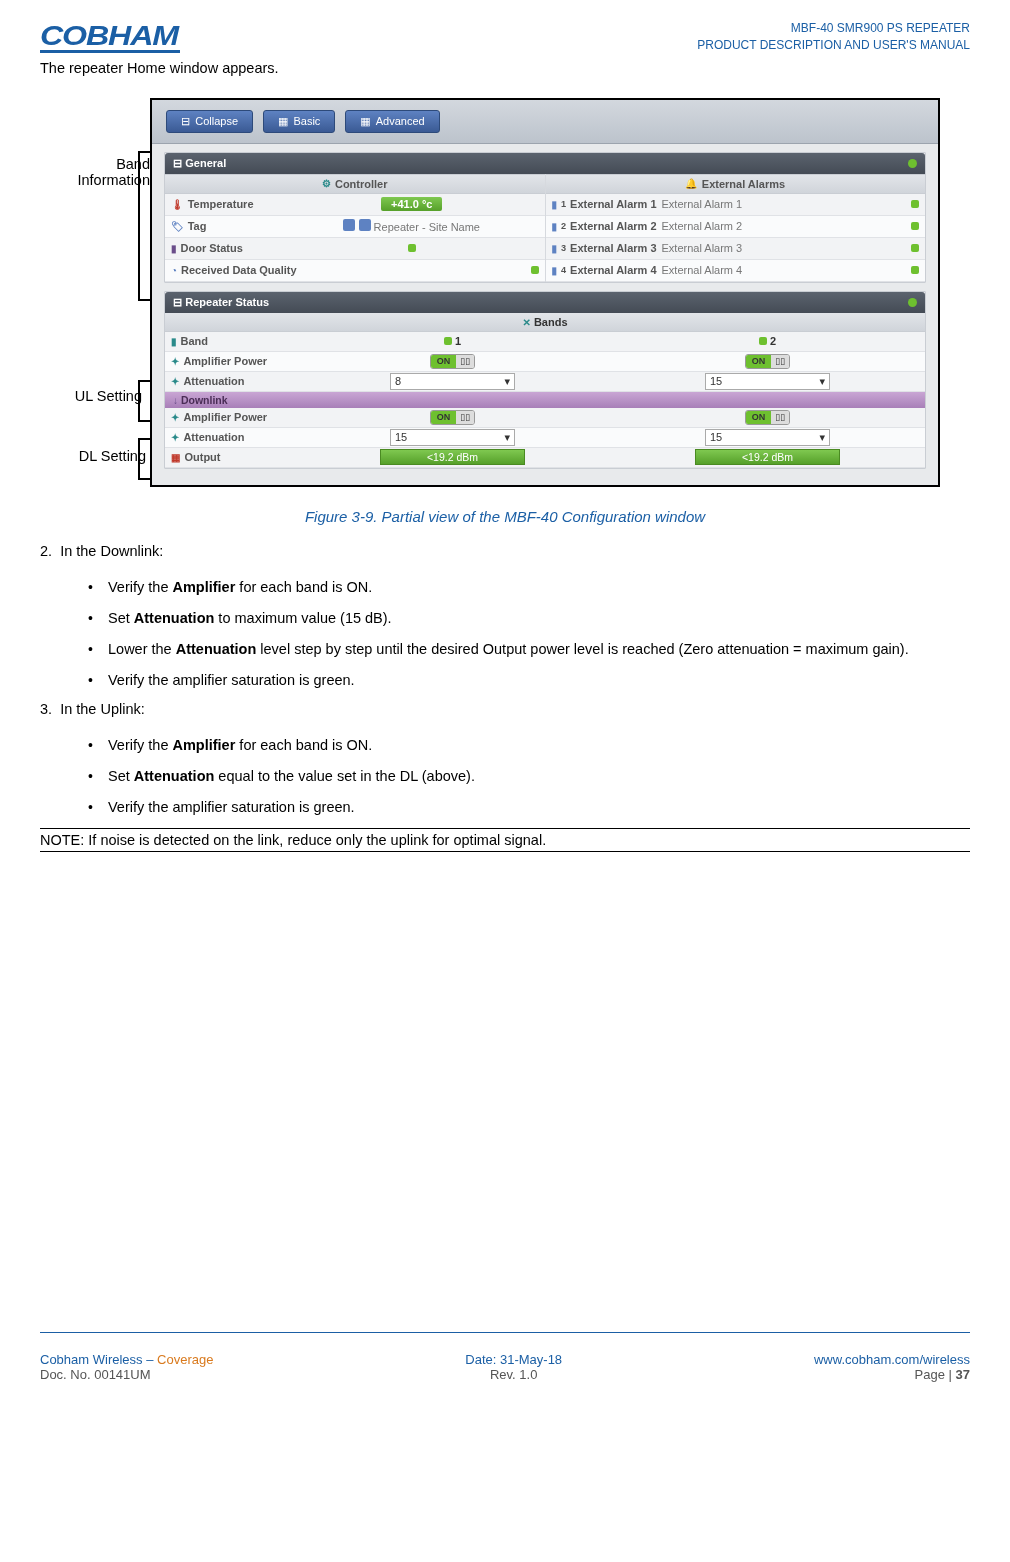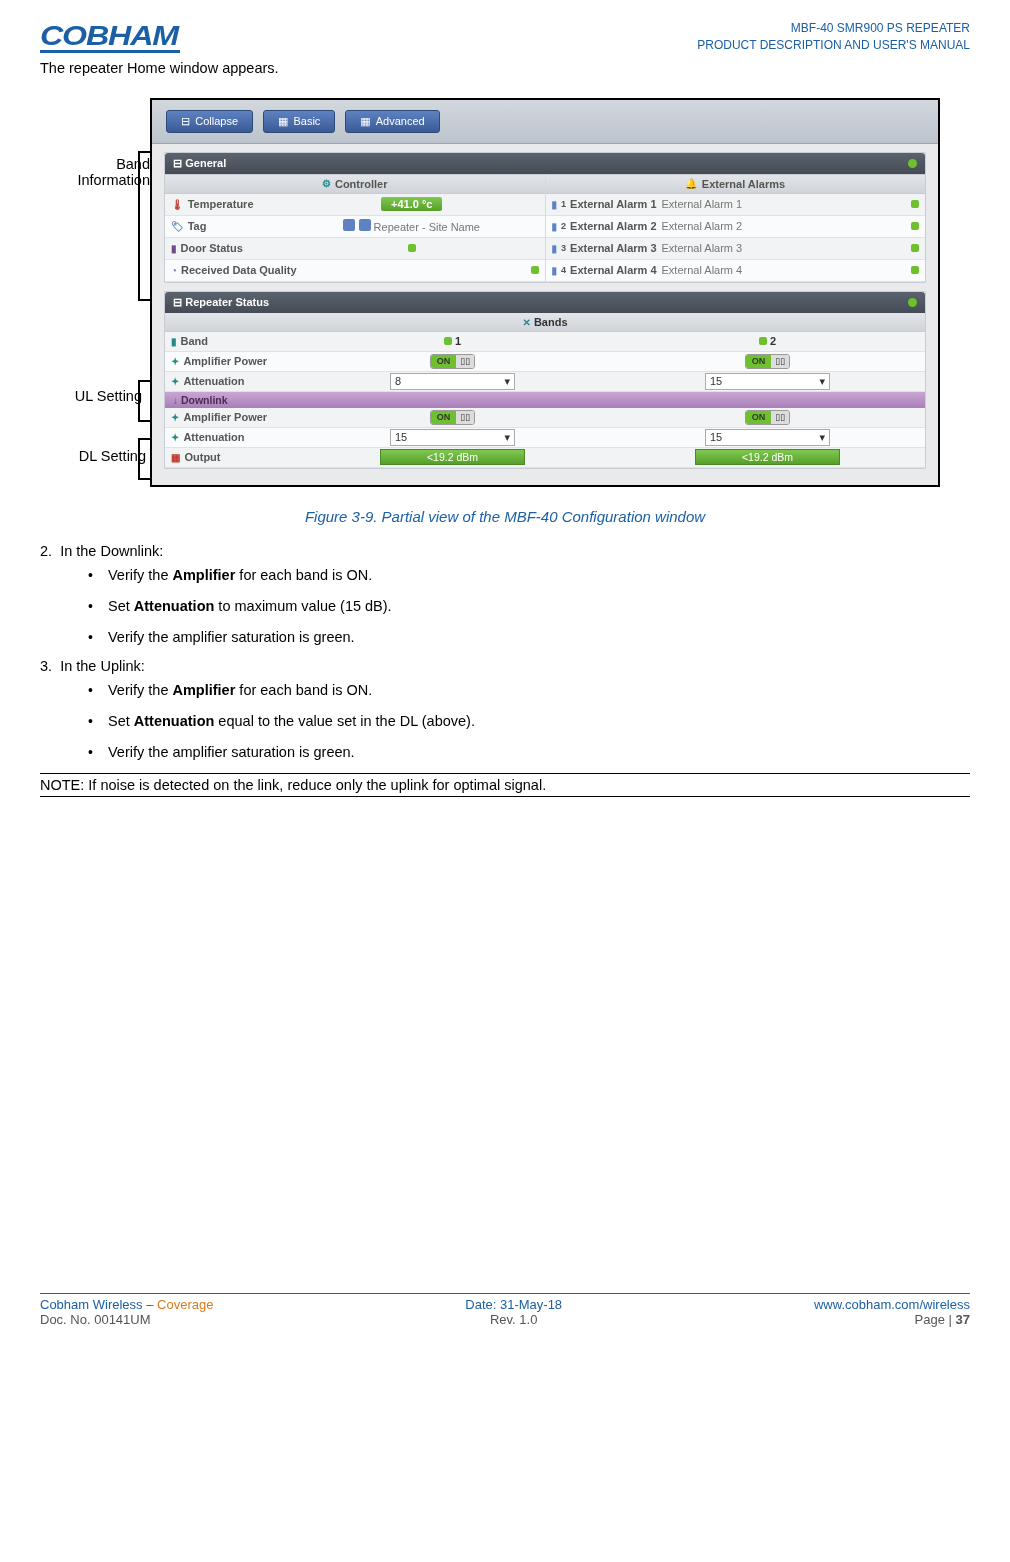--- a/index.html
+++ b/index.html
@@ -163,34 +163,34 @@
     .figure-caption {
       text-align: center;
       font-style: italic;
       color: #1b5fa5;
       margin: 10px 0 18px 0;
       font-size: 15px;
     }
     ol.main-list { list-style: none; padding-left: 0; }
     ol.main-list > li { margin-bottom: 6px; padding-left: 28px; text-indent: -28px; }
     ol.main-list > li::before { display: inline-block; width: 28px; text-indent: 0; }
-    ul.sub-list { list-style: none; padding-left: 48px; margin-top: 6px; }
+    ul.sub-list { list-style: none; padding-left: 48px; margin-top: 18px; }
     ul.sub-list > li { position: relative; padding-left: 20px; margin-bottom: 10px; line-height: 1.45; }
     ul.sub-list > li::before { content: "•"; position: absolute; left: 0; font-size: 14px; }
     .note-box {
       border-top: 1px solid #000;
       border-bottom: 1px solid #000;
       padding: 3px 0;
       margin-top: 4px;
     }
     .footer {
       position: absolute;
       left: 40px; right: 40px; bottom: 20px;
       border-top: 1px solid #1b5fa5;
-      padding-top: 3px;
+      padding-top: 19px;
       display: flex;
       justify-content: space-between;
       font-size: 13px;
       align-items: flex-end;
     }
     .footer .c1 { color: #1b5fa5; }
     .footer .c1 .orange { color: #d97a1e; }
     .footer .c2 { color: #1b5fa5; text-align: center; }
     .footer .c3 { color: #1b5fa5; text-align: right; }
     .ico { font-style: normal; color: #5e82c2; font-size: 10px; }
@@ -430,20 +430,21 @@
 </div>
 
 <div class="figure-caption">Figure 3-9. Partial view of the MBF-40 Configuration window</div>
 
 <ol class="main-list">
   <li>
     <span>2.</span>&nbsp;&nbsp;<span>In the Downlink:</span>
     <ul class="sub-list">
       <li><span>Verify the </span><b>Amplifier</b><span> for each band is ON.</span></li>
       <li><span>Set </span><b>Attenuation</b><span> to maximum value (15 dB).</span></li>
+      <li><span>Lower the </span><b>Attenuation</b><span> level step by step until the desired Output power level is reached (Zero attenuation = maximum gain).</span></li>
       <li>Verify the amplifier saturation is green.</li>
     </ul>
   </li>
   <li>
     <span>3.</span>&nbsp;&nbsp;<span>In the Uplink:</span>
     <ul class="sub-list">
       <li><span>Verify the </span><b>Amplifier</b><span> for each band is ON.</span></li>
       <li><span>Set </span><b>Attenuation</b><span> equal to the value set in the DL (above).</span></li>
       <li>Verify the amplifier saturation is green.</li>
     </ul>

